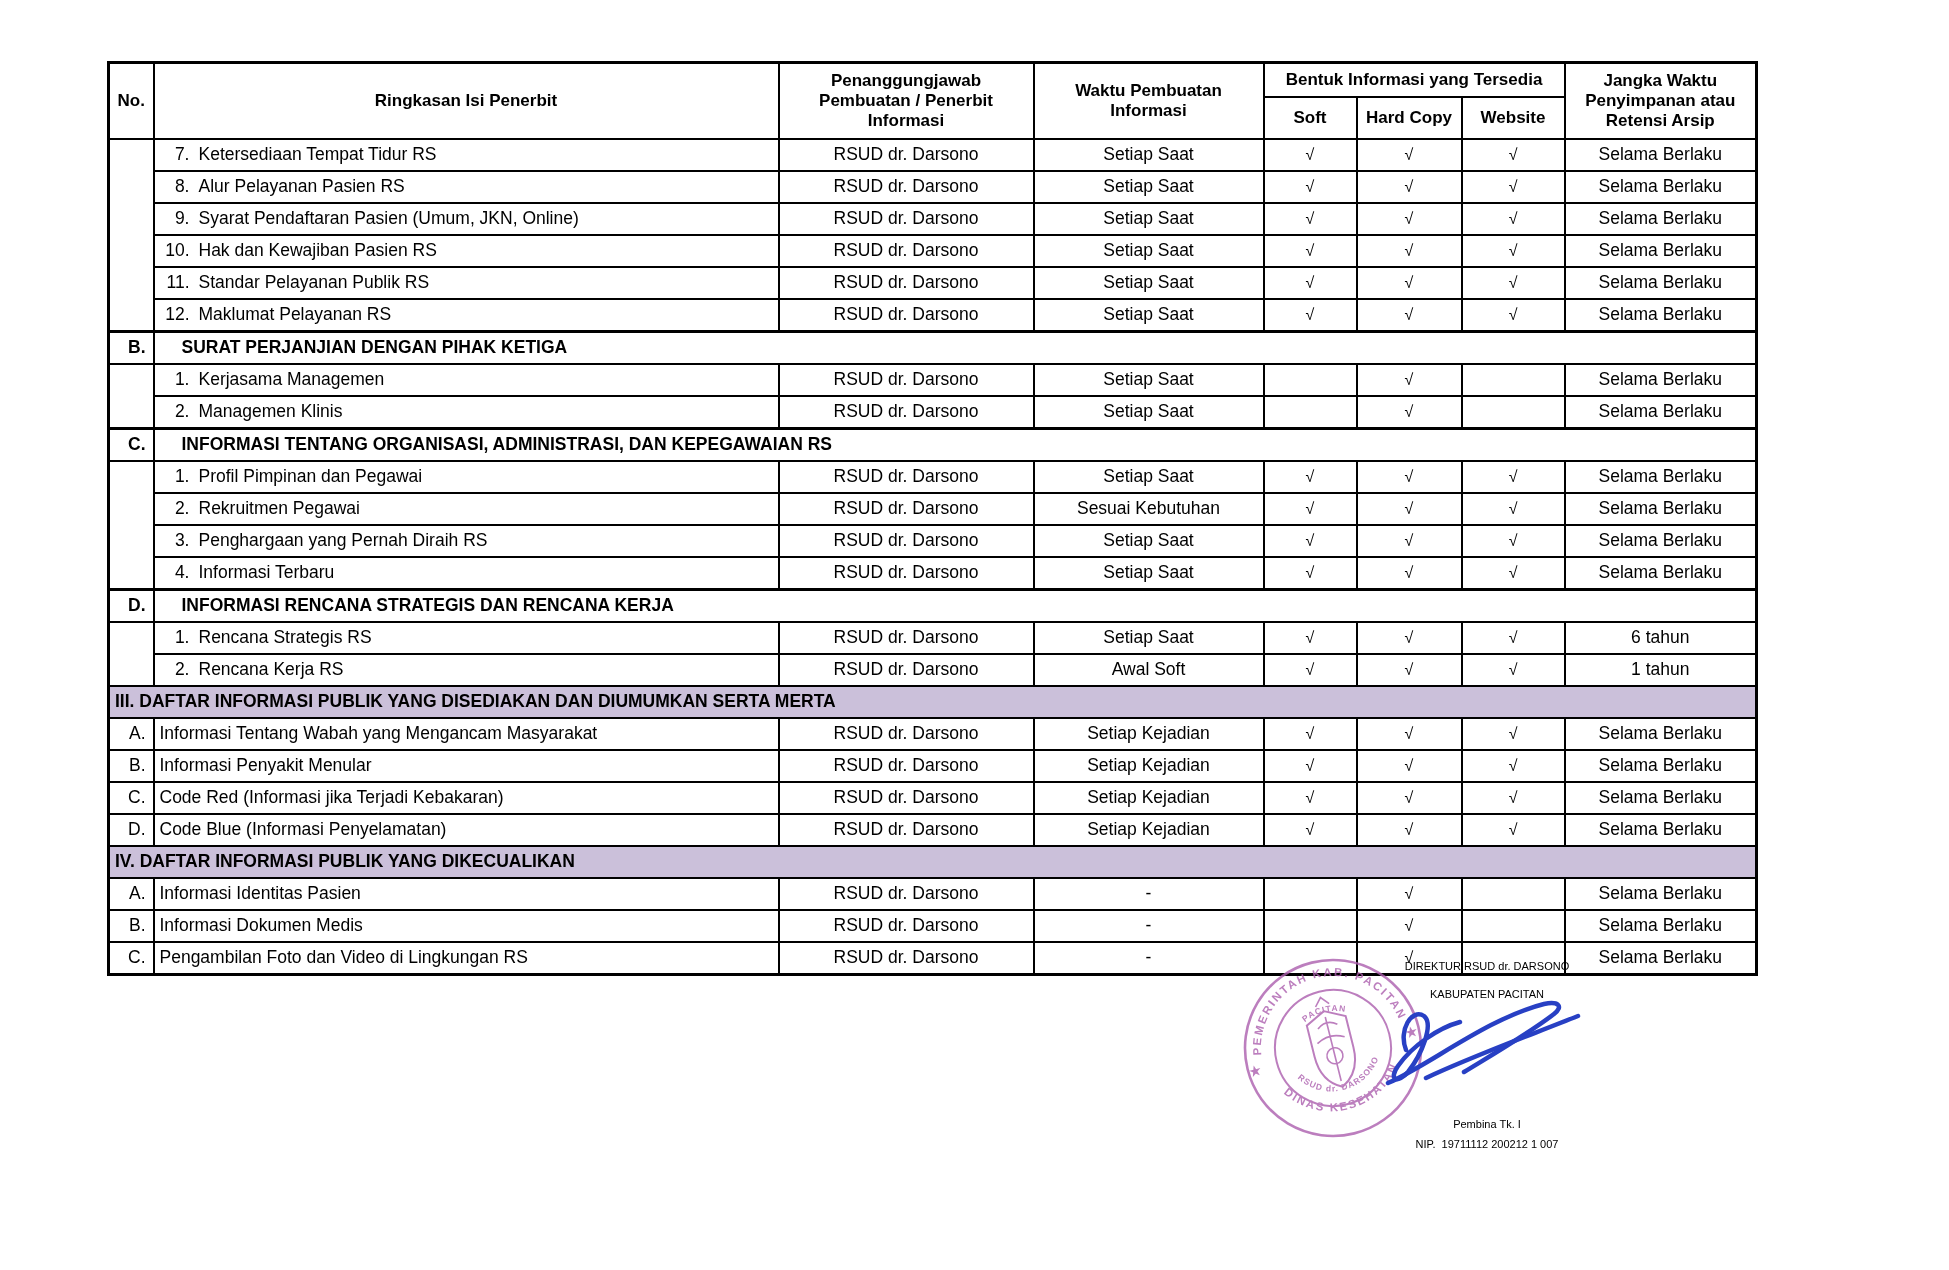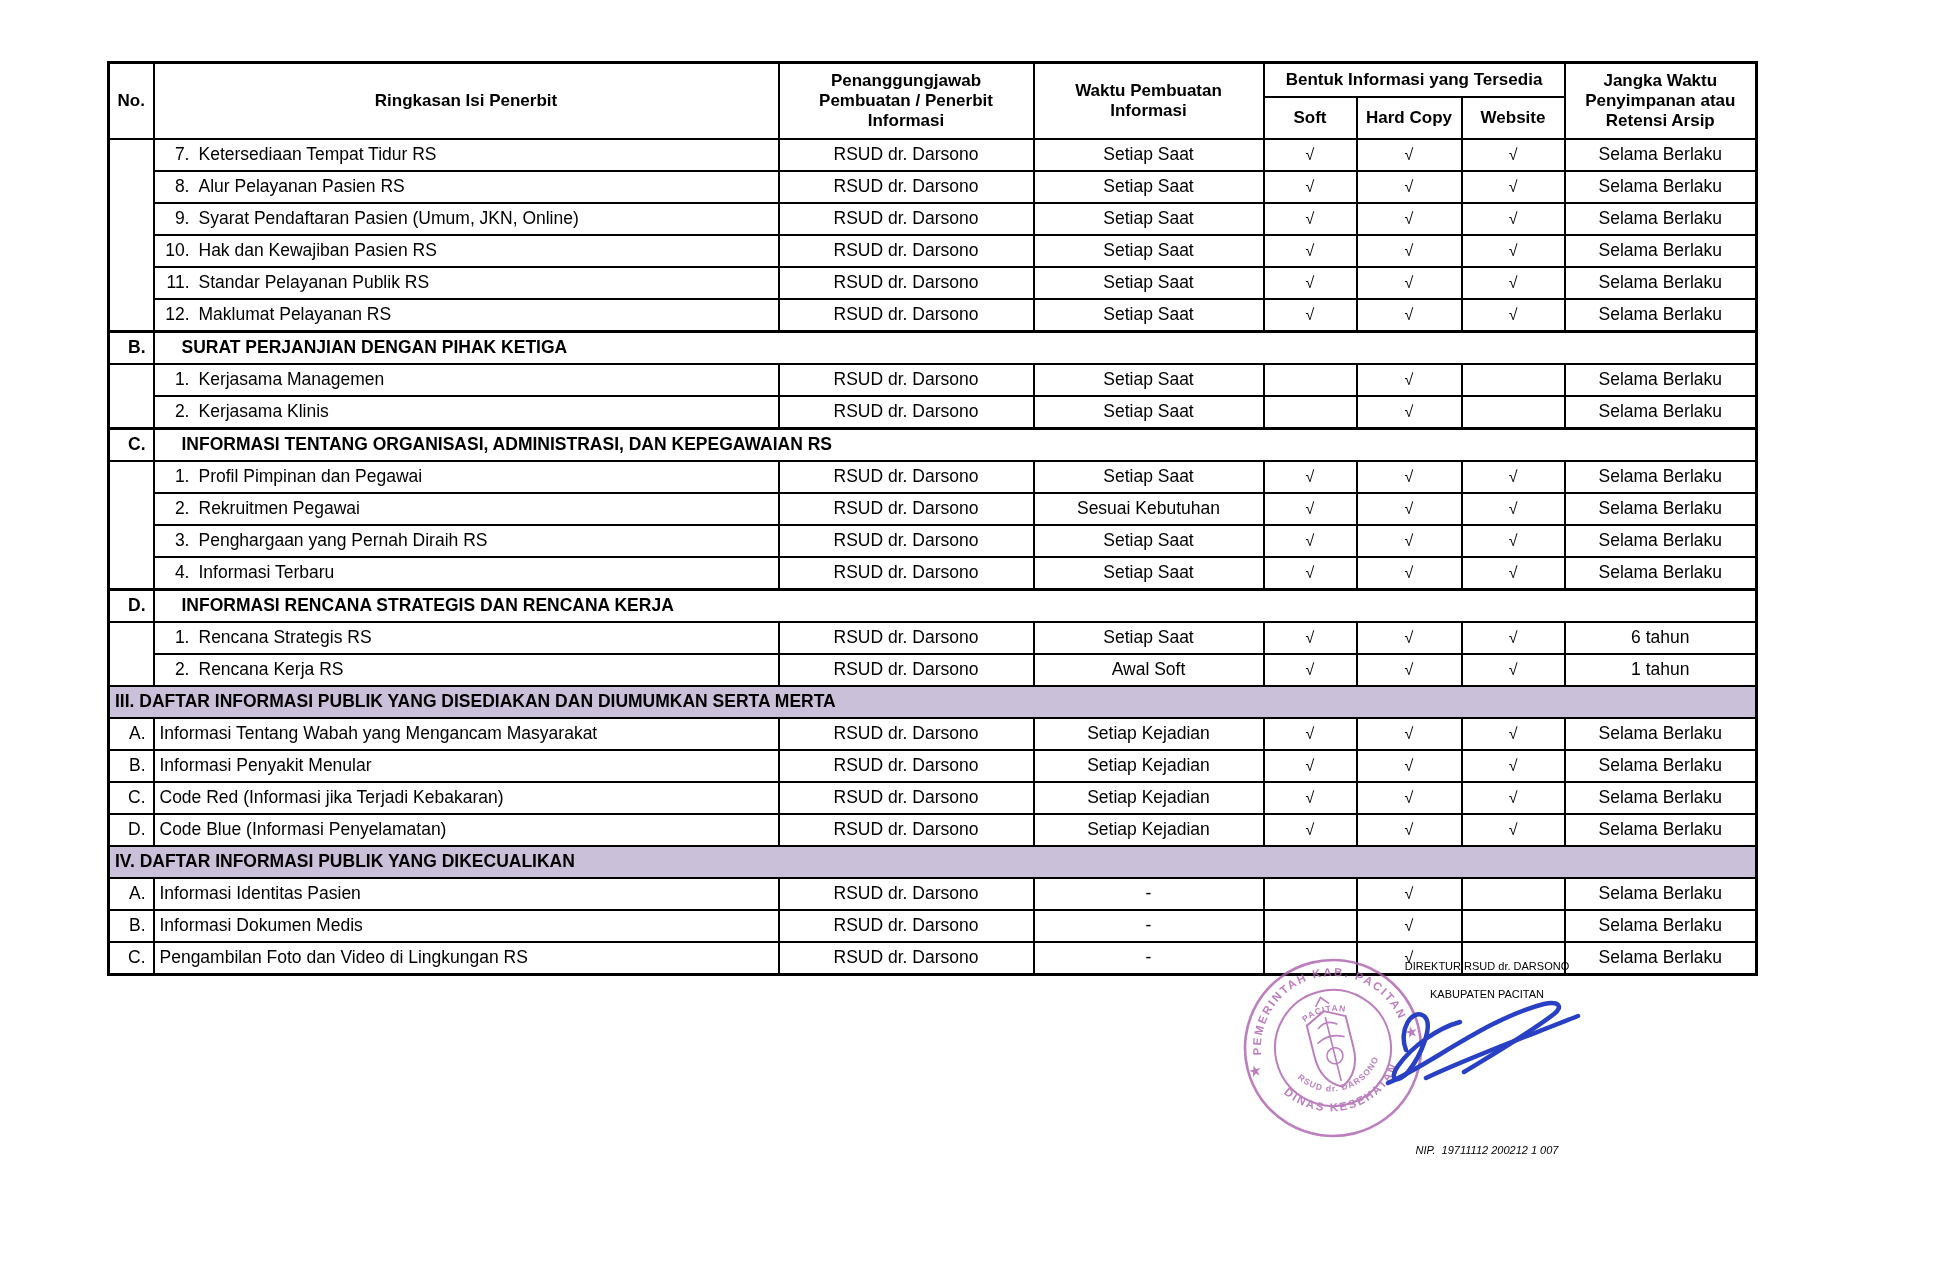--- a/index.html
+++ b/index.html
@@ -25,21 +25,21 @@
   td.major{background:var(--purple,#CBC0DA);font-weight:bold;text-align:left;
            padding-left:5px;border-top-width:3px;border-bottom-width:3px;margin-left:36px;}
   
   .sig-block{position:absolute;left:1217px;top:955px;width:540px;height:230px;text-align:center;}
   .sig-line{position:absolute;left:0;width:100%;font-size:11px;line-height:22px;}
   .sig-l1{top:0;}
   .sig-l2{top:28px;}
   .sig-name{top:128px;font-weight:bold;font-size:18px;text-decoration:underline;
             text-decoration-thickness:2px;text-underline-offset:3px;}
   .sig-rank{top:158px;}
-  .sig-nip{top:184px;white-space:pre;font-style:italic;}
+  .sig-nip{top:178px;white-space:pre;}
   .sig-svg{position:absolute;left:1368px;top:988px;width:230px;height:110px;z-index:3;}
   .sig-svg path{stroke:var(--sig,#2840C4);stroke-width:4.5;fill:none;
                 stroke-linecap:round;stroke-linejoin:round;}
   
   .stamp{position:absolute;left:1233px;top:948px;width:200px;height:200px;z-index:2;}
   .stamp *{vector-effect:non-scaling-stroke;}
   .stamp .ink{stroke:var(--stamp,#AC5FAE);fill:none;}
   .stamp text{fill:var(--stamp,#AC5FAE);font-family:"Liberation Sans",sans-serif;
               font-weight:bold;}
   .arc-text{font-size:11.5px;letter-spacing:2px;}
@@ -141,21 +141,21 @@
           <td class="no" data-name="row-no" rowspan="2"></td>
           <td class="ring" data-name="row-ringkasan"><span class="num" data-name="row-number">1.</span><span data-name="row-label">Kerjasama Managemen</span></td>
           <td class="ctr" data-name="row-penanggungjawab">RSUD dr. Darsono</td>
           <td class="ctr" data-name="row-waktu">Setiap Saat</td>
           <td class="ctr chk" data-name="cell-soft"></td>
           <td class="ctr chk" data-name="cell-hard-copy">√</td>
           <td class="ctr chk" data-name="cell-website"></td>
           <td class="ctr" data-name="row-retensi">Selama Berlaku</td>
         </tr>
         <tr data-name="table-row">
-          <td class="ring" data-name="row-ringkasan"><span class="num" data-name="row-number">2.</span><span data-name="row-label">Kerjasama Klinis</span></td>
+          <td class="ring" data-name="row-ringkasan"><span class="num" data-name="row-number">2.</span><span data-name="row-label">Managemen Klinis</span></td>
           <td class="ctr" data-name="row-penanggungjawab">RSUD dr. Darsono</td>
           <td class="ctr" data-name="row-waktu">Setiap Saat</td>
           <td class="ctr chk" data-name="cell-soft"></td>
           <td class="ctr chk" data-name="cell-hard-copy">√</td>
           <td class="ctr chk" data-name="cell-website"></td>
           <td class="ctr" data-name="row-retensi">Selama Berlaku</td>
         </tr>
         <tr data-name="section-row">
           <td class="secno" data-name="row-no">C.</td>
           <td class="sectitle" data-name="section-title" colspan="7">INFORMASI TENTANG ORGANISASI, ADMINISTRASI, DAN KEPEGAWAIAN RS</td>
@@ -334,16 +334,17 @@
 
   <svg class="sig-svg" viewBox="0 0 230 110" data-name="handwritten-signature">
     <path d="M38,62 C30,42 44,20 56,28 C66,36 54,66 40,84 C30,96 20,92 30,78 C44,58 70,40 92,34"></path>
     <path d="M20,95 C60,78 120,30 176,16 C190,13 196,18 186,26 C160,46 122,68 96,84"></path>
     <path d="M58,90 C100,70 160,48 210,28"></path>
   </svg>
 
   <div class="sig-block" data-name="signature-block">
     <div class="sig-line sig-l1" data-name="signatory-title-line1">DIREKTUR RSUD dr. DARSONO</div>
     <div class="sig-line sig-l2" data-name="signatory-title-line2">KABUPATEN PACITAN</div>
+    <div class="sig-line sig-rank" data-name="signatory-rank">Pembina Tk. I</div>
     <div class="sig-line sig-nip" data-name="signatory-nip">NIP.  19711112 200212 1 007</div>
   </div>
 
 </div>
 
 </body></html>

